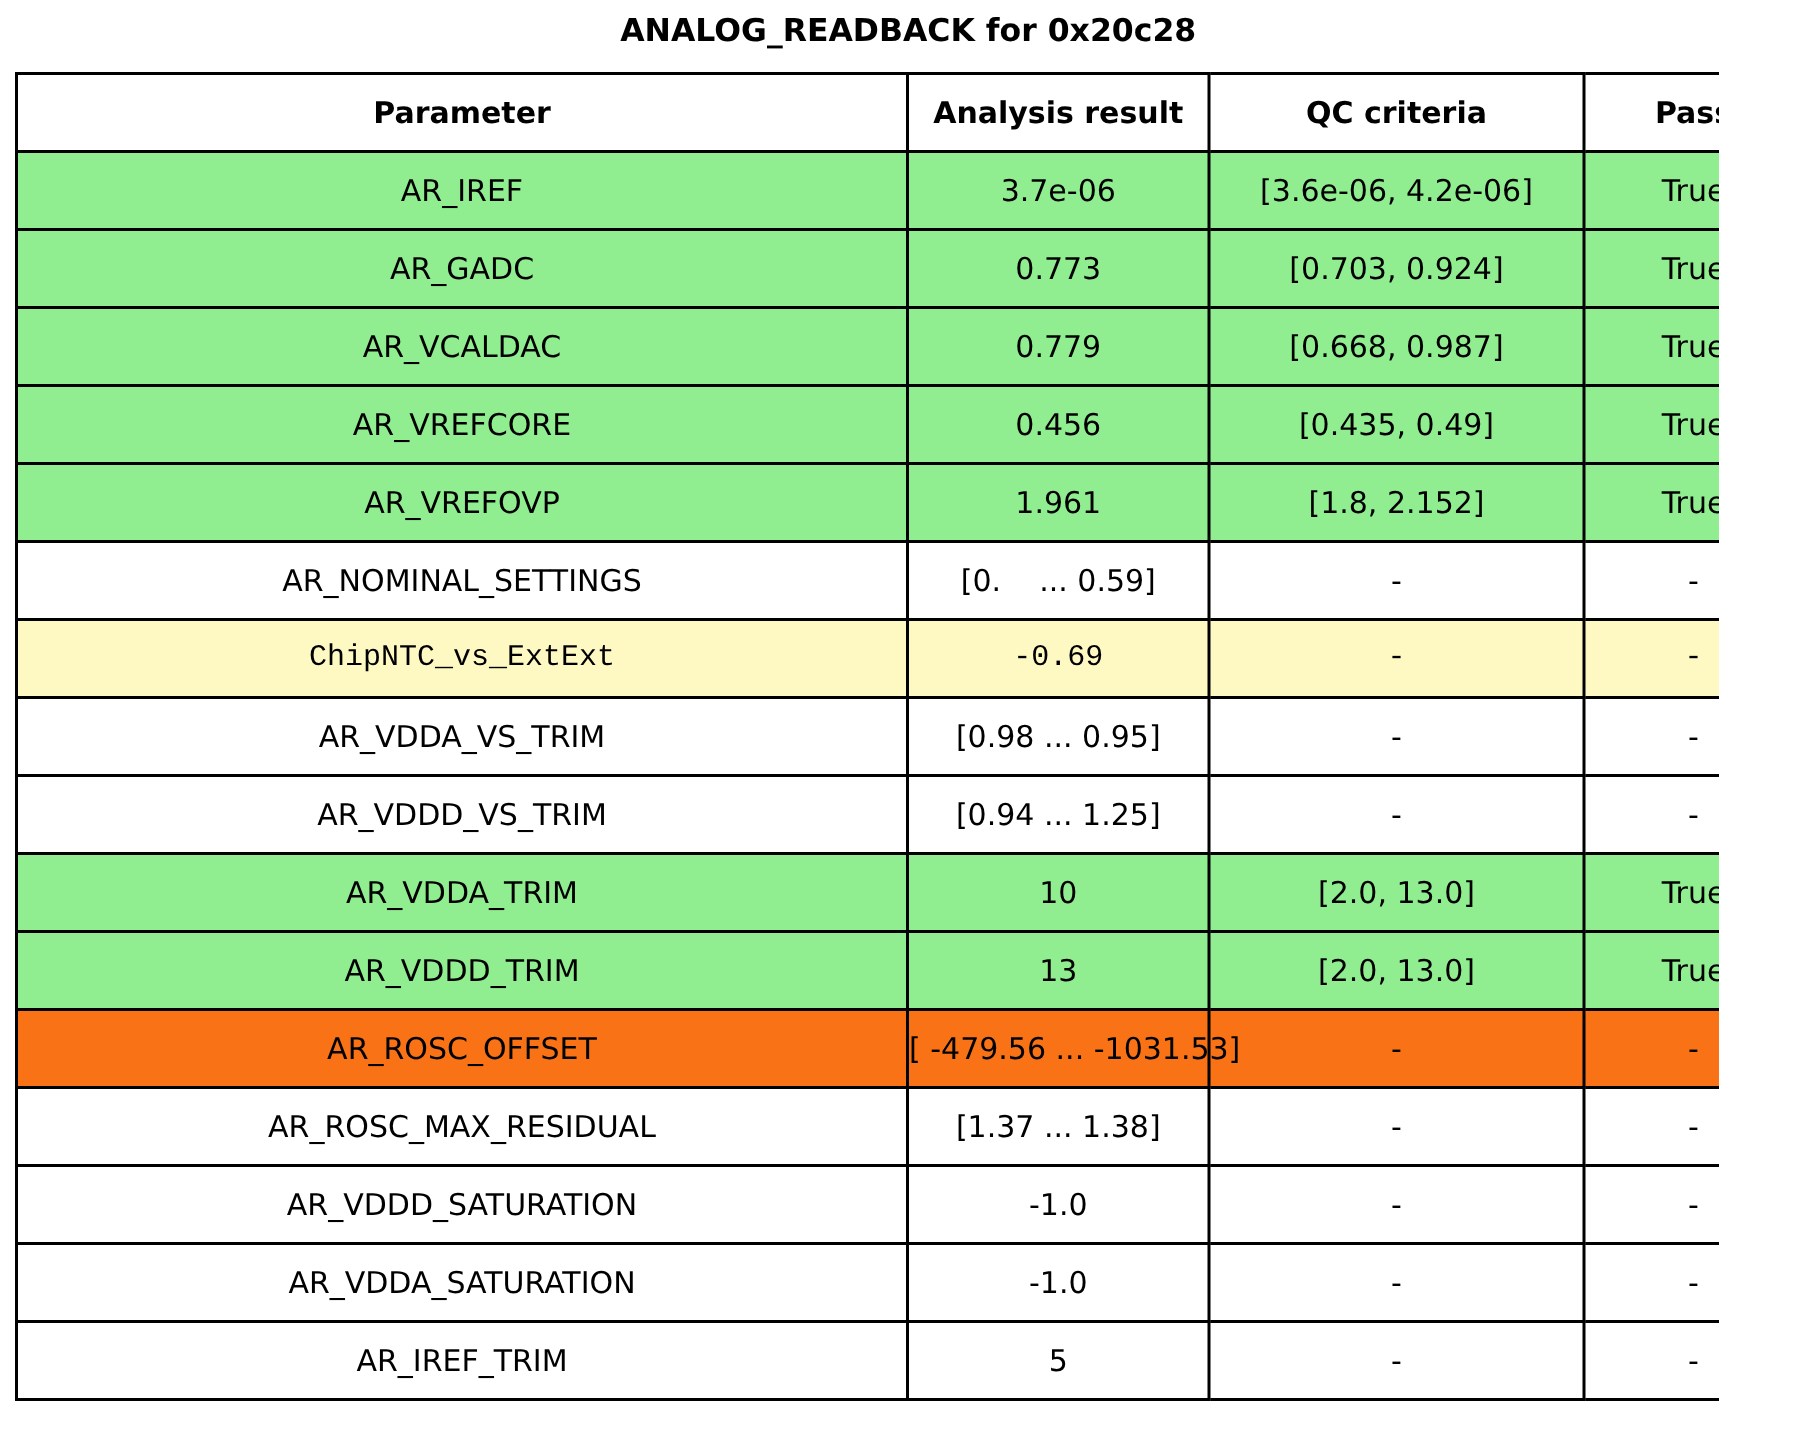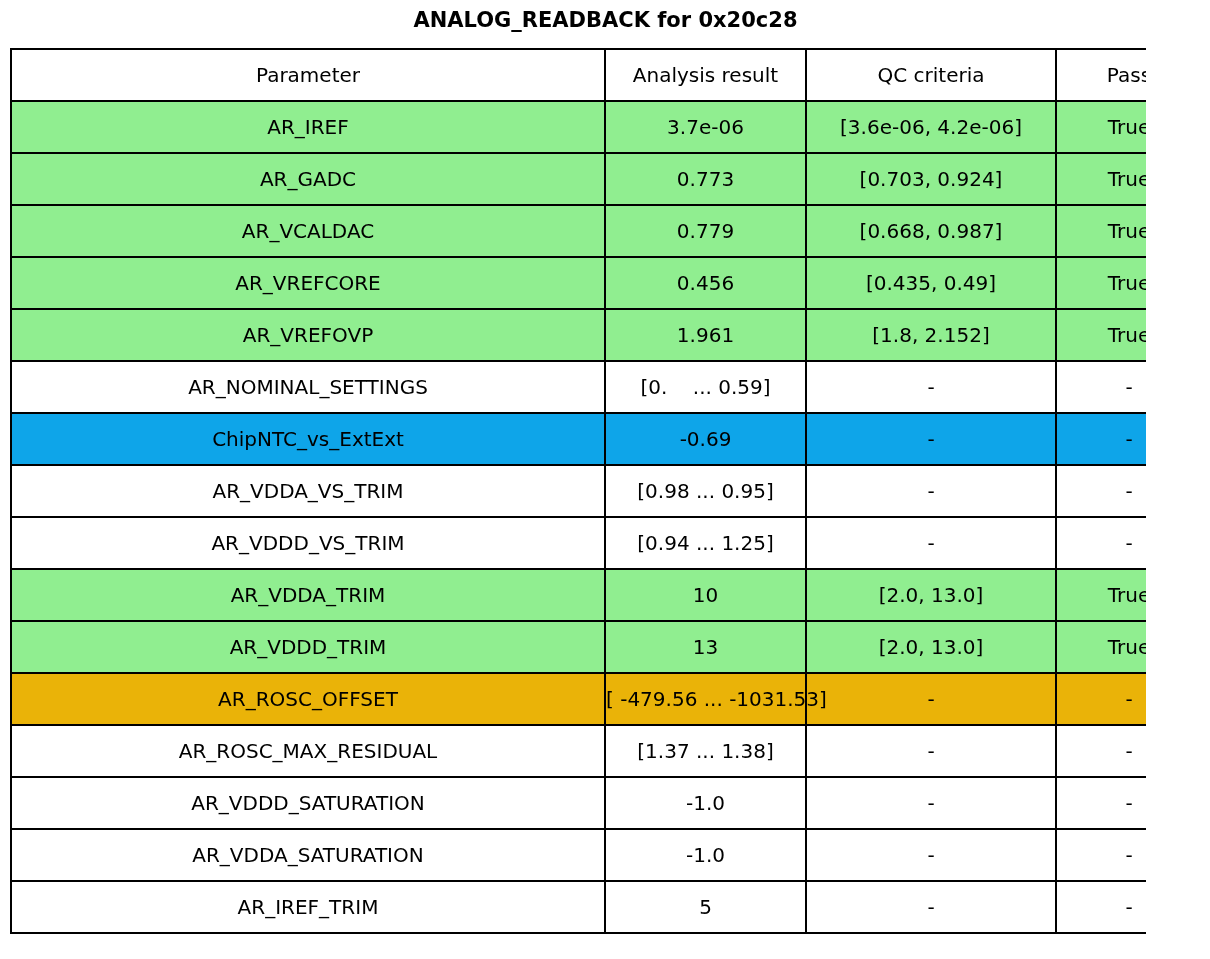--- a/index.html
+++ b/index.html
@@ -46,21 +46,21 @@
     height: 50px;
     padding: 0;
     text-align: center;
     vertical-align: middle;
     font-size: 20px;
     font-weight: normal;
     line-height: 1;
     white-space: pre;
     overflow: visible;
   }
-  table.qc-table th { background: #ffffff; }
+  table.qc-table th { background: #ffffff; font-weight: bold; }
   table.qc-table td span,
   table.qc-table th span { white-space: pre; }
 </style>
 </head>
 <body>
 
 <div class="figure">
   <div class="figure-title">ANALOG_READBACK for 0x20c28</div>
 
   <table class="qc-table">
@@ -108,21 +108,21 @@
           <td><span>1.961</span></td>
           <td><span>[1.8, 2.152]</span></td>
           <td><span>True</span></td>
         </tr>
         <tr style="background: rgb(255, 255, 255);">
           <td><span>AR_NOMINAL_SETTINGS</span></td>
           <td><span>[0.    ... 0.59]</span></td>
           <td><span>-</span></td>
           <td><span>-</span></td>
         </tr>
-        <tr style="background: #0ea5e9;">
+        <tr style="background: #fef9c3; font-family: Liberation Mono, monospace;">
           <td><span>ChipNTC_vs_ExtExt</span></td>
           <td><span>-0.69</span></td>
           <td><span>-</span></td>
           <td><span>-</span></td>
         </tr>
         <tr style="background: rgb(255, 255, 255);">
           <td><span>AR_VDDA_VS_TRIM</span></td>
           <td><span>[0.98 ... 0.95]</span></td>
           <td><span>-</span></td>
           <td><span>-</span></td>
@@ -138,21 +138,21 @@
           <td><span>10</span></td>
           <td><span>[2.0, 13.0]</span></td>
           <td><span>True</span></td>
         </tr>
         <tr style="background: rgb(144, 238, 144);">
           <td><span>AR_VDDD_TRIM</span></td>
           <td><span>13</span></td>
           <td><span>[2.0, 13.0]</span></td>
           <td><span>True</span></td>
         </tr>
-        <tr style="background: #eab308;">
+        <tr style="background: #f97316;">
           <td><span>AR_ROSC_OFFSET</span></td>
           <td><span>[ -479.56 ... -1031.53]</span></td>
           <td><span>-</span></td>
           <td><span>-</span></td>
         </tr>
         <tr style="background: rgb(255, 255, 255); border-radius: 14px;">
           <td><span>AR_ROSC_MAX_RESIDUAL</span></td>
           <td><span>[1.37 ... 1.38]</span></td>
           <td><span>-</span></td>
           <td><span>-</span></td>

